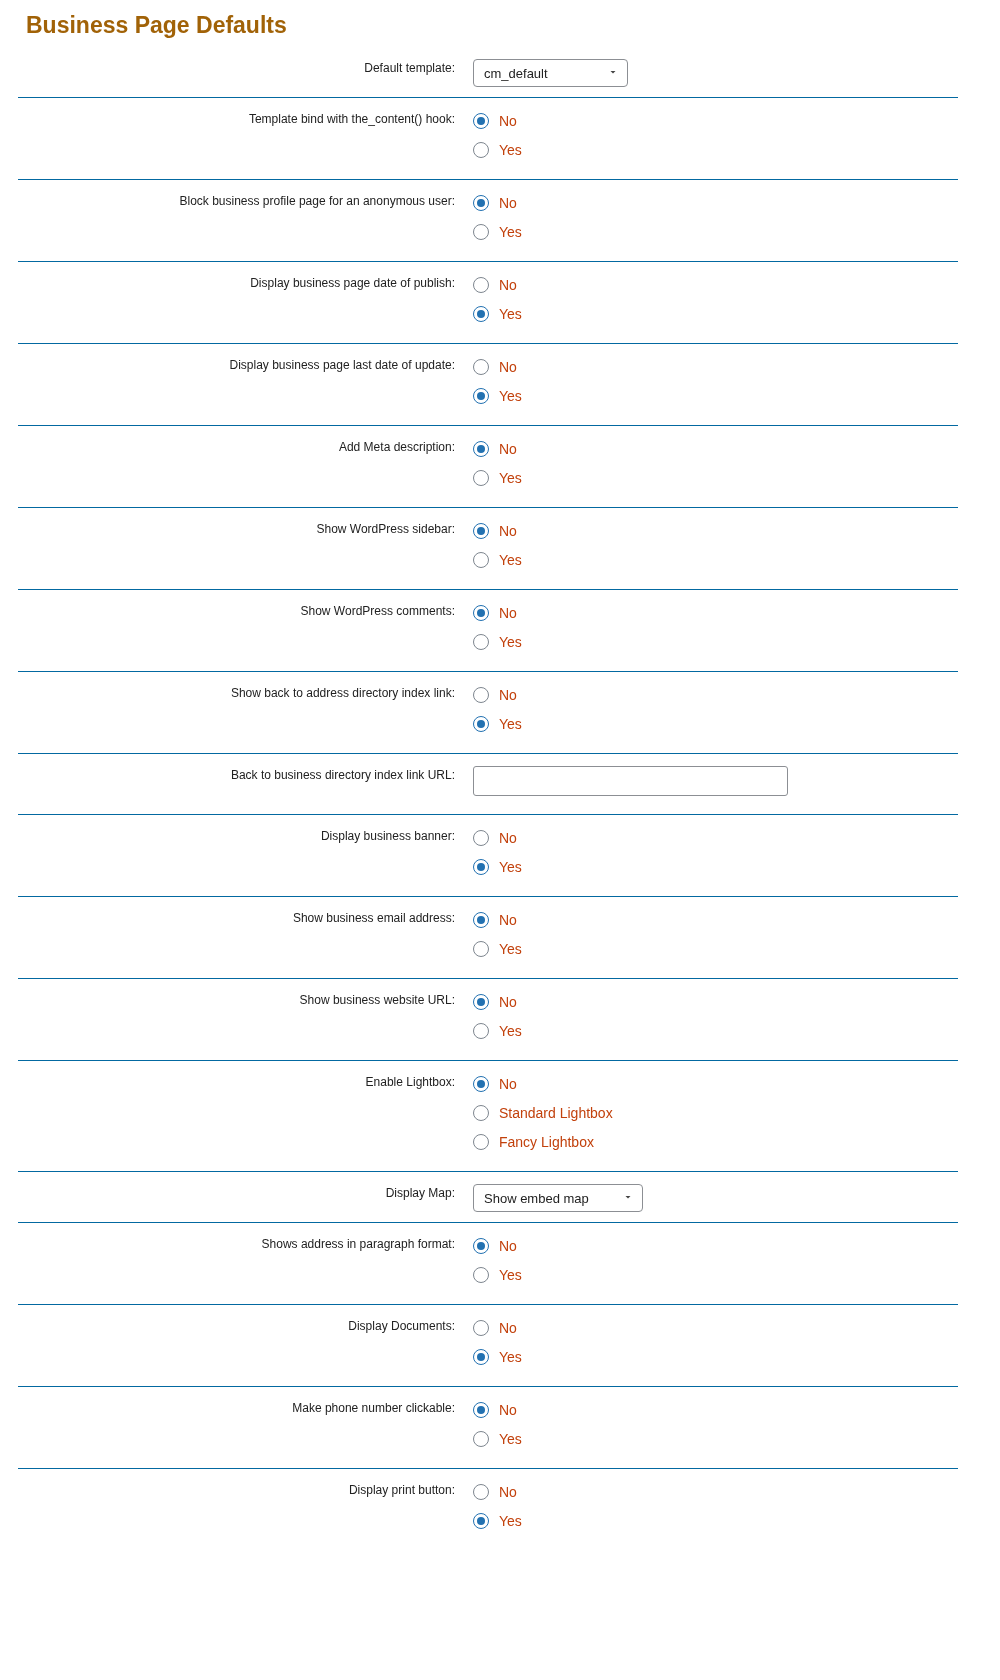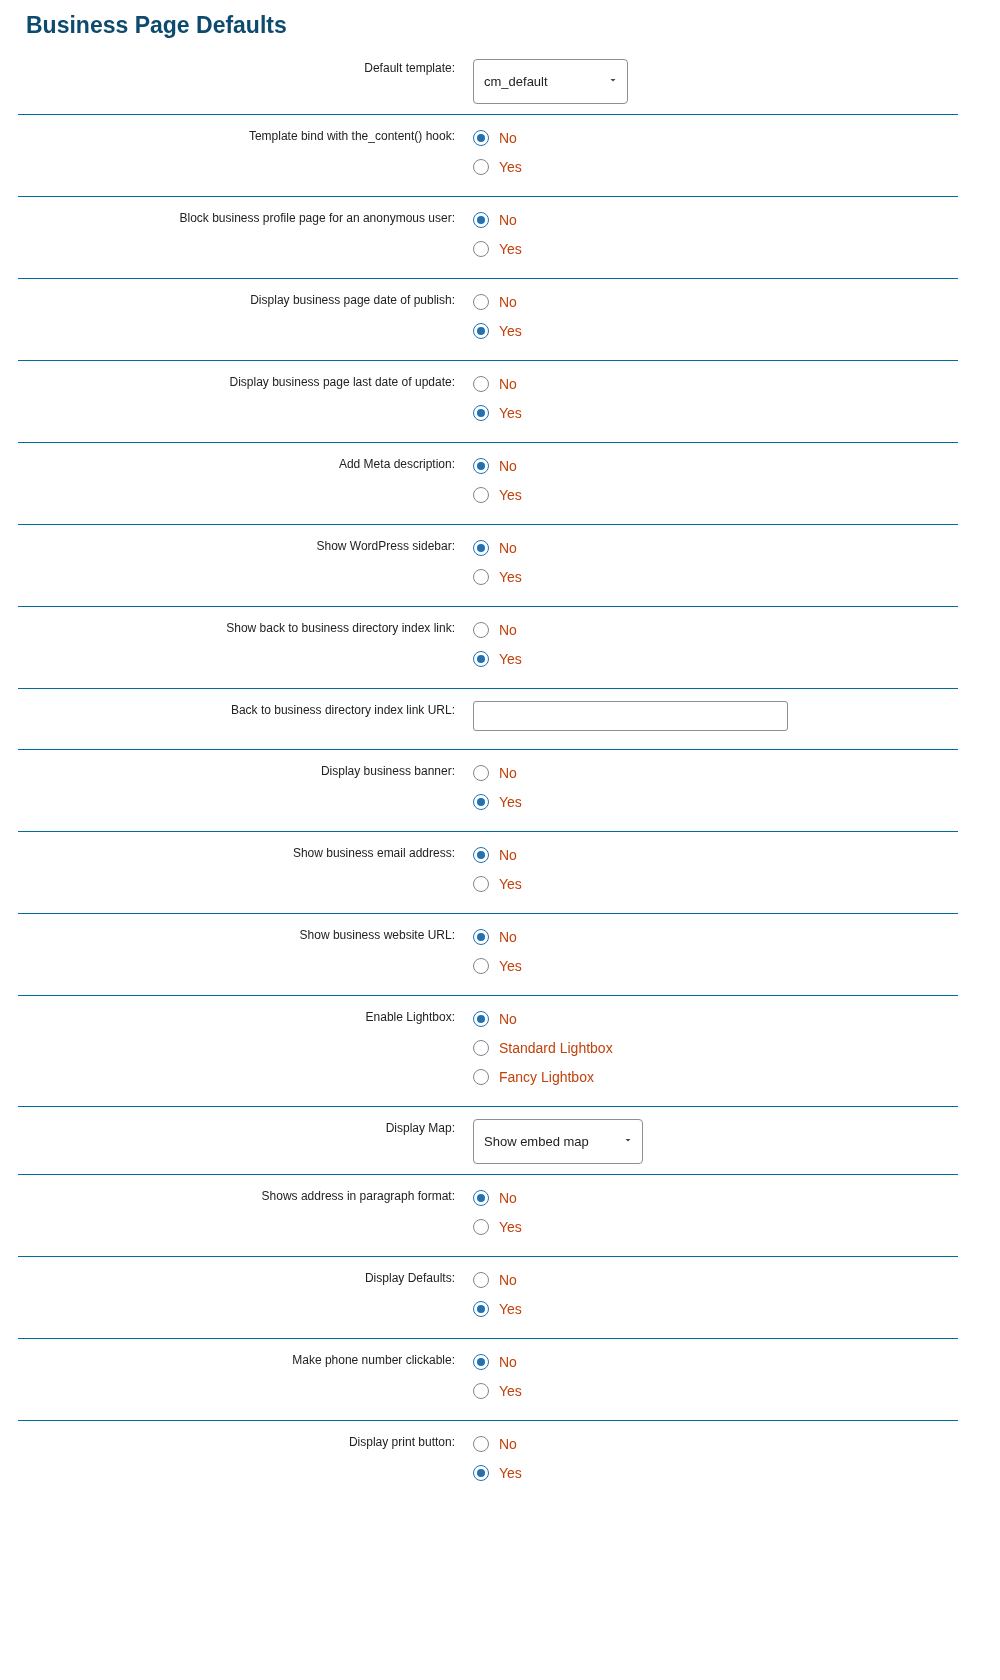--- a/index.html
+++ b/index.html
@@ -9,21 +9,21 @@
     font-family: Verdana, Geneva, Tahoma, sans-serif;
     background: #fff;
     color: #222;
   }
   .wrap {
     width: 1000px;
   }
   h1.section-title {
     font-size: 23px;
     font-weight: 700;
-    color: #0c4a6e;
+    color: #a16207;
     margin: 12px 0 8px 26px;
   }
   .form-table {
     width: 940px;
     margin-left: 18px;
     border-collapse: collapse;
   }
   .form-table tr {
     border-top: 1px solid #0369a1;
   }
@@ -81,21 +81,21 @@
   
   .select {
     display: inline-flex;
     align-items: center;
     justify-content: space-between;
     border: 1px solid #8c8f94;
     background: #fff;
     color: #222;
     font-size: 13px;
     border-radius: 4px;
-    height: 45px;
+    height: 28px;
     padding: 0 8px 0 10px;
     cursor: default;
   }
   .select .chev {
     margin-left: 12px;
   }
   .select .chev svg { width: 12px; height: 12px; fill: #444; }
 
   
   .text-input {
@@ -197,21 +197,34 @@
               <span class="radio selected"></span>
               <span>No</span>
             </div>
             <div class="radio-row">
               <span class="radio"></span>
               <span>Yes</span>
             </div>
           </td>
         </tr>
         <tr>
-          <td class="label-cell">Show back to business directory index link:</td>
+          <td class="label-cell">Show WordPress comments:</td>
+          <td class="control-cell">
+            <div class="radio-row">
+              <span class="radio selected"></span>
+              <span>No</span>
+            </div>
+            <div class="radio-row">
+              <span class="radio"></span>
+              <span>Yes</span>
+            </div>
+          </td>
+        </tr>
+        <tr>
+          <td class="label-cell">Show back to address directory index link:</td>
           <td class="control-cell">
             <div class="radio-row">
               <span class="radio"></span>
               <span>No</span>
             </div>
             <div class="radio-row">
               <span class="radio selected"></span>
               <span>Yes</span>
             </div>
           </td>
@@ -292,21 +305,21 @@
               <span class="radio selected"></span>
               <span>No</span>
             </div>
             <div class="radio-row">
               <span class="radio"></span>
               <span>Yes</span>
             </div>
           </td>
         </tr>
         <tr>
-          <td class="label-cell">Display Defaults:</td>
+          <td class="label-cell">Display Documents:</td>
           <td class="control-cell">
             <div class="radio-row">
               <span class="radio"></span>
               <span>No</span>
             </div>
             <div class="radio-row">
               <span class="radio selected"></span>
               <span>Yes</span>
             </div>
           </td>

